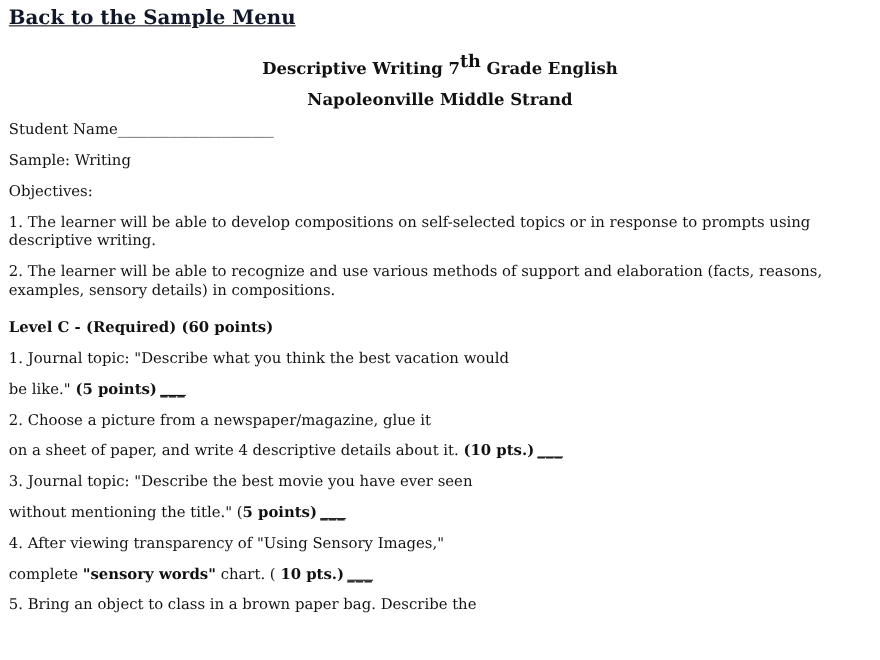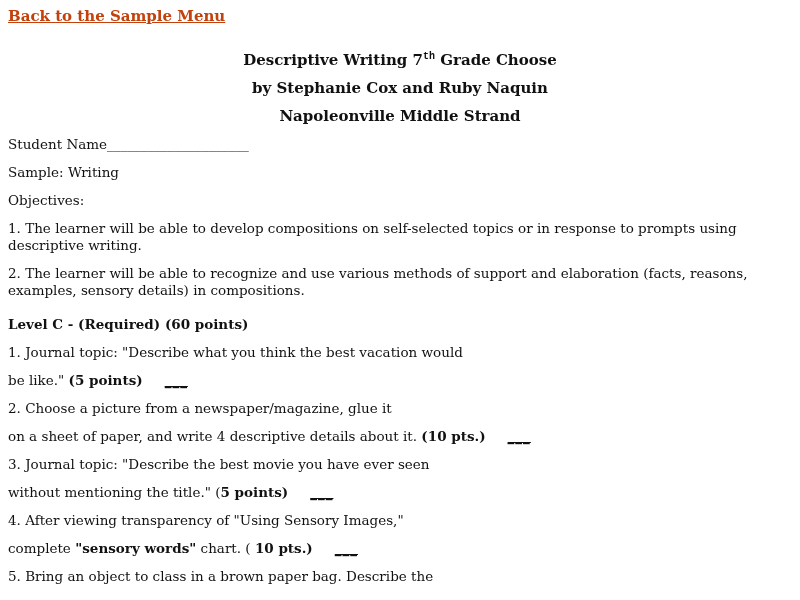--- a/index.html
+++ b/index.html
@@ -17,62 +17,60 @@
     font-family: "DejaVu Serif", "Liberation Serif", serif;
     font-size: 13.5px;
   }
   p {
     margin: 11px 0;
     line-height: 17px;
     max-width: 772px;
   }
   .link-row { margin: 0; }
   a.back-link {
-    color: #c2410c;
+    color: #0f172a;
     font-weight: bold;
-    font-size: 15px;
+    font-size: 18px;
     text-decoration: underline;
     cursor: pointer;
     text-align: right;
   }
   .center {
     text-align: center;
     max-width: 784px;
     font-weight: bold;
     font-size: 15px;
   }
   .doc-title { margin-top: 27px; }
   sup {
-    font-size: 10px;
+    font-size: 16px;
     line-height: 0;
-    font-family: Liberation Mono, monospace;
   }
   .levelc-heading {
     margin-top: 17px;
     font-weight: bold;
   }
   .pts {
     font-weight: bold;
   }
   .blank {
     font-weight: bold;
     text-decoration: underline;
-    margin-left: 22px;
+    margin-left: 3px;
     letter-spacing: 1px;
   }
   .bold-inline { font-weight: bold; }
 </style>
 </head>
 <body>
 
 <p class="link-row"><a class="back-link" href="#">Back to the Sample Menu</a></p>
 
 <div>
-  <p class="center doc-title"><span>Descriptive Writing 7</span><sup>th</sup><span> Grade Choose</span></p>
-  <p class="center">by Stephanie Cox and Ruby Naquin</p>
+  <p class="center doc-title"><span>Descriptive Writing 7</span><sup>th</sup><span> Grade English</span></p>
   <p class="center">Napoleonville Middle Strand</p>
 </div>
 
 <p><span>Student Name</span><span>_____________________</span></p>
 
 <p>Sample: Writing</p>
 
 <p>Objectives:</p>
 
 <p>1. The learner will be able to develop compositions on self-selected topics or in response to prompts using descriptive writing.</p>

